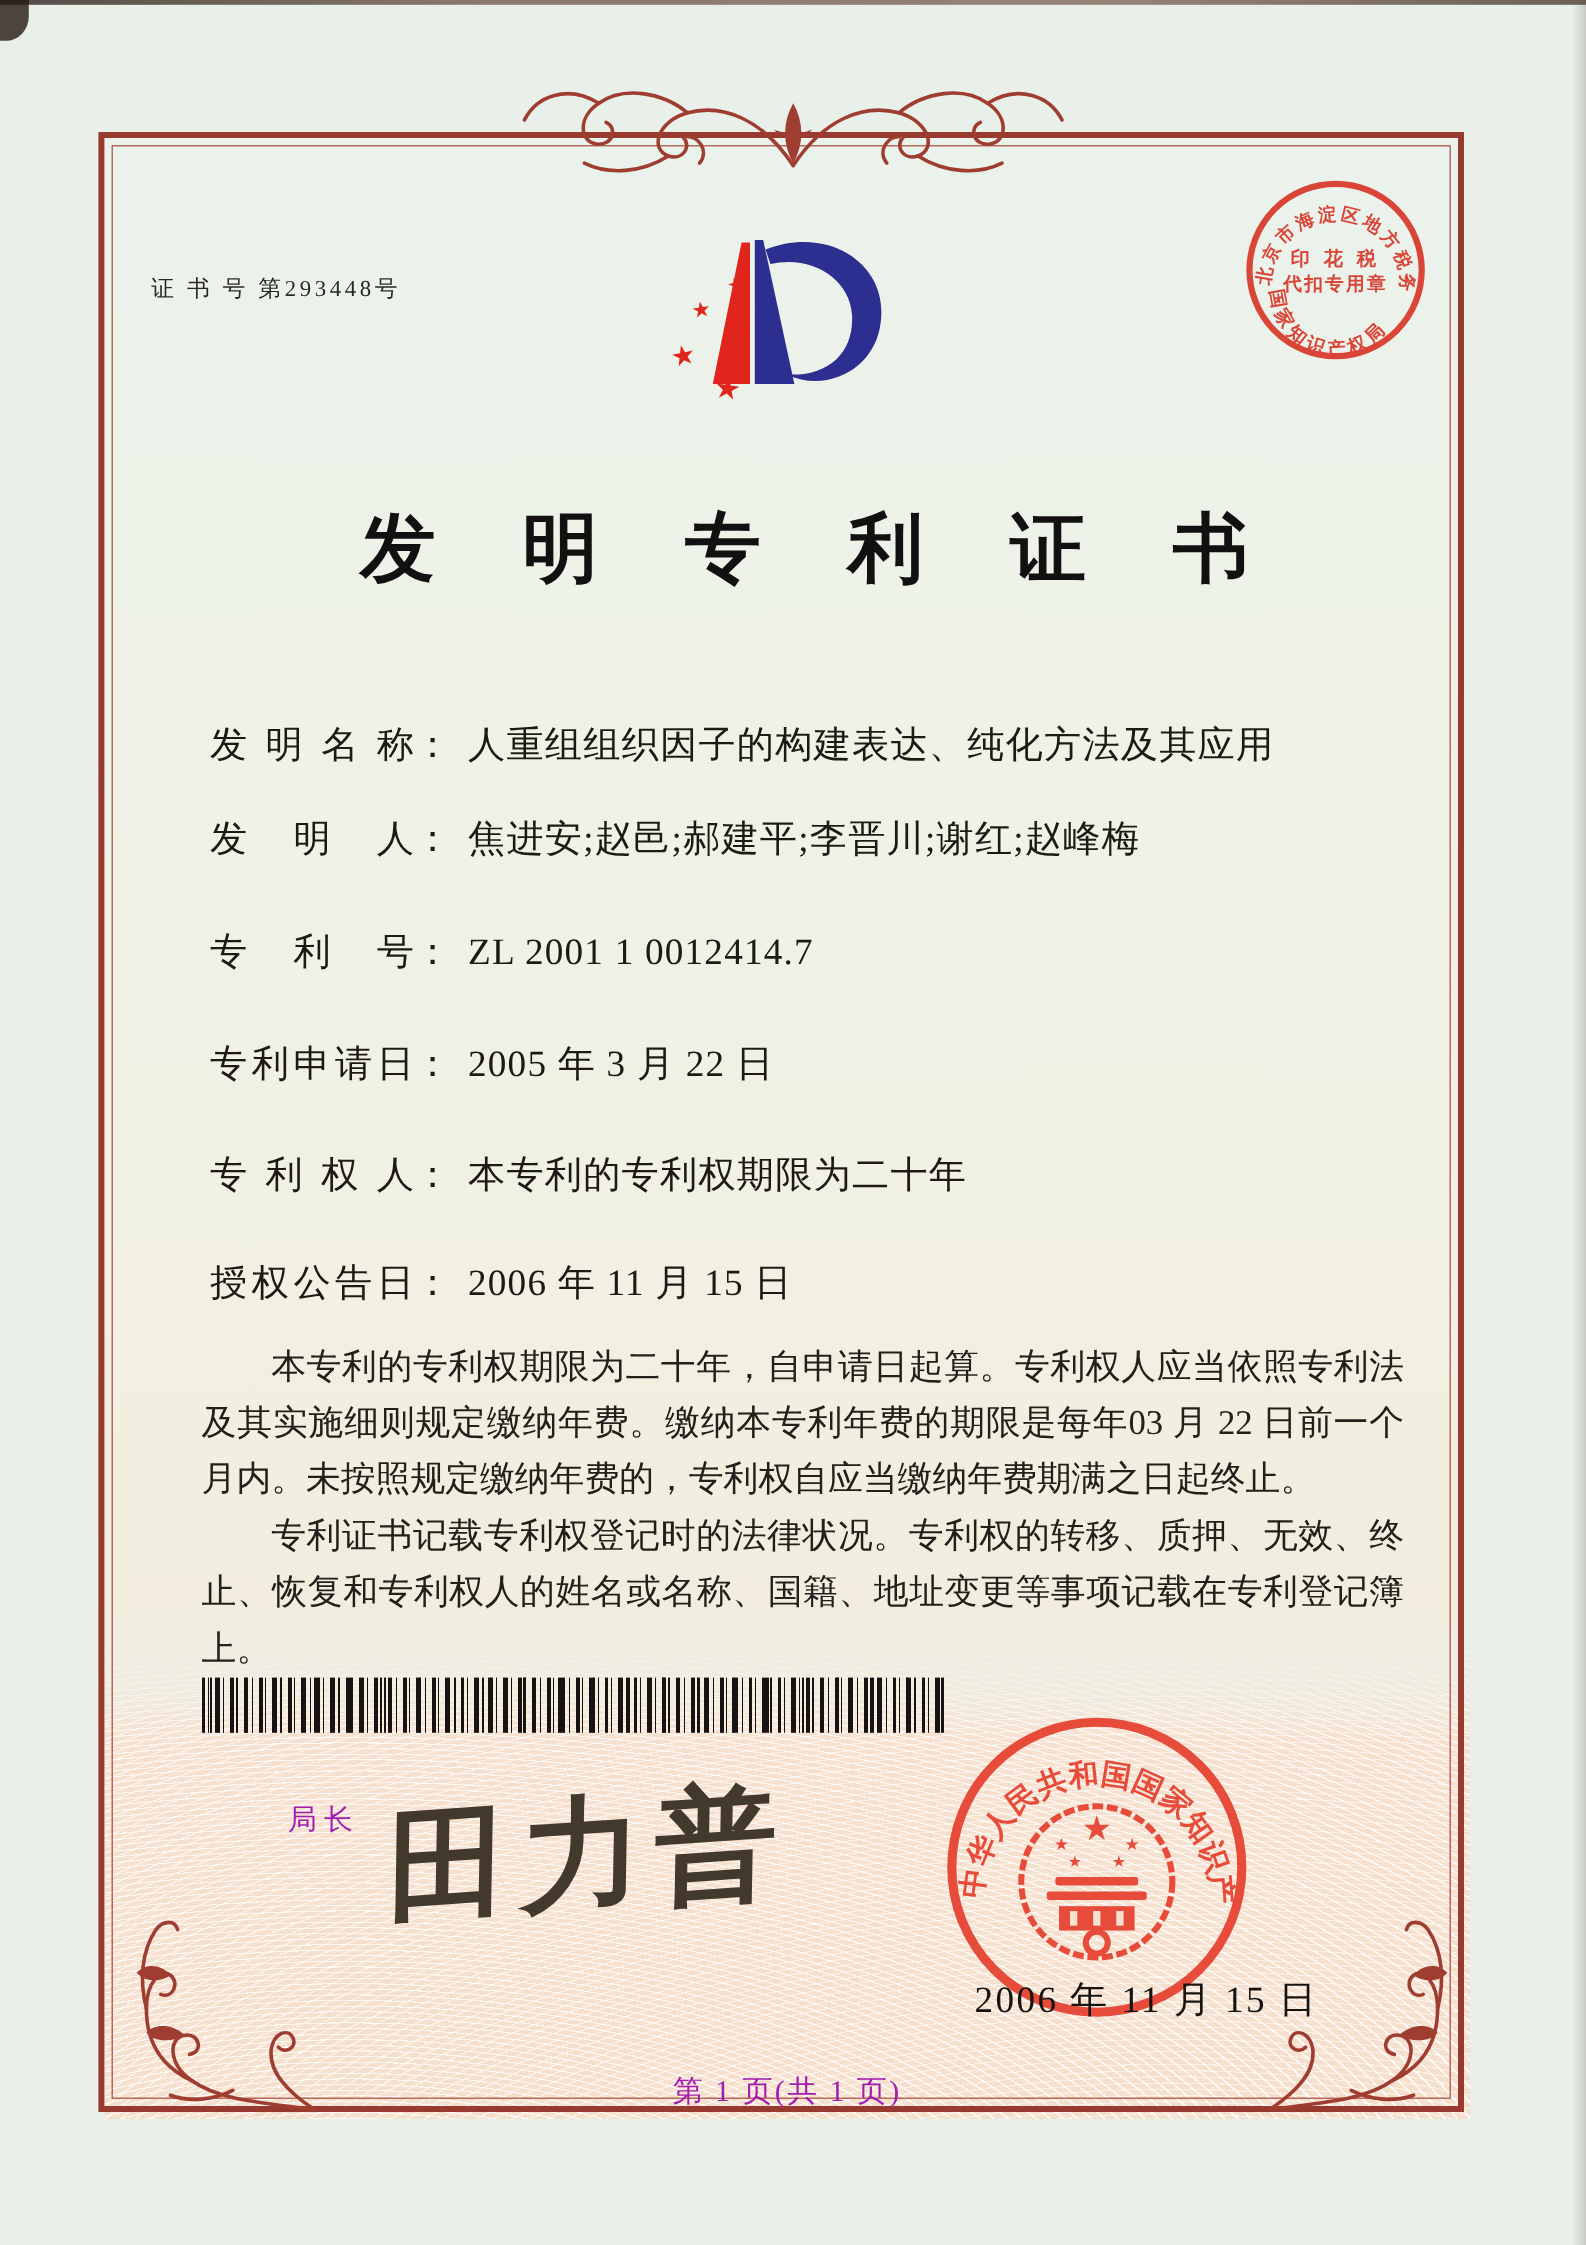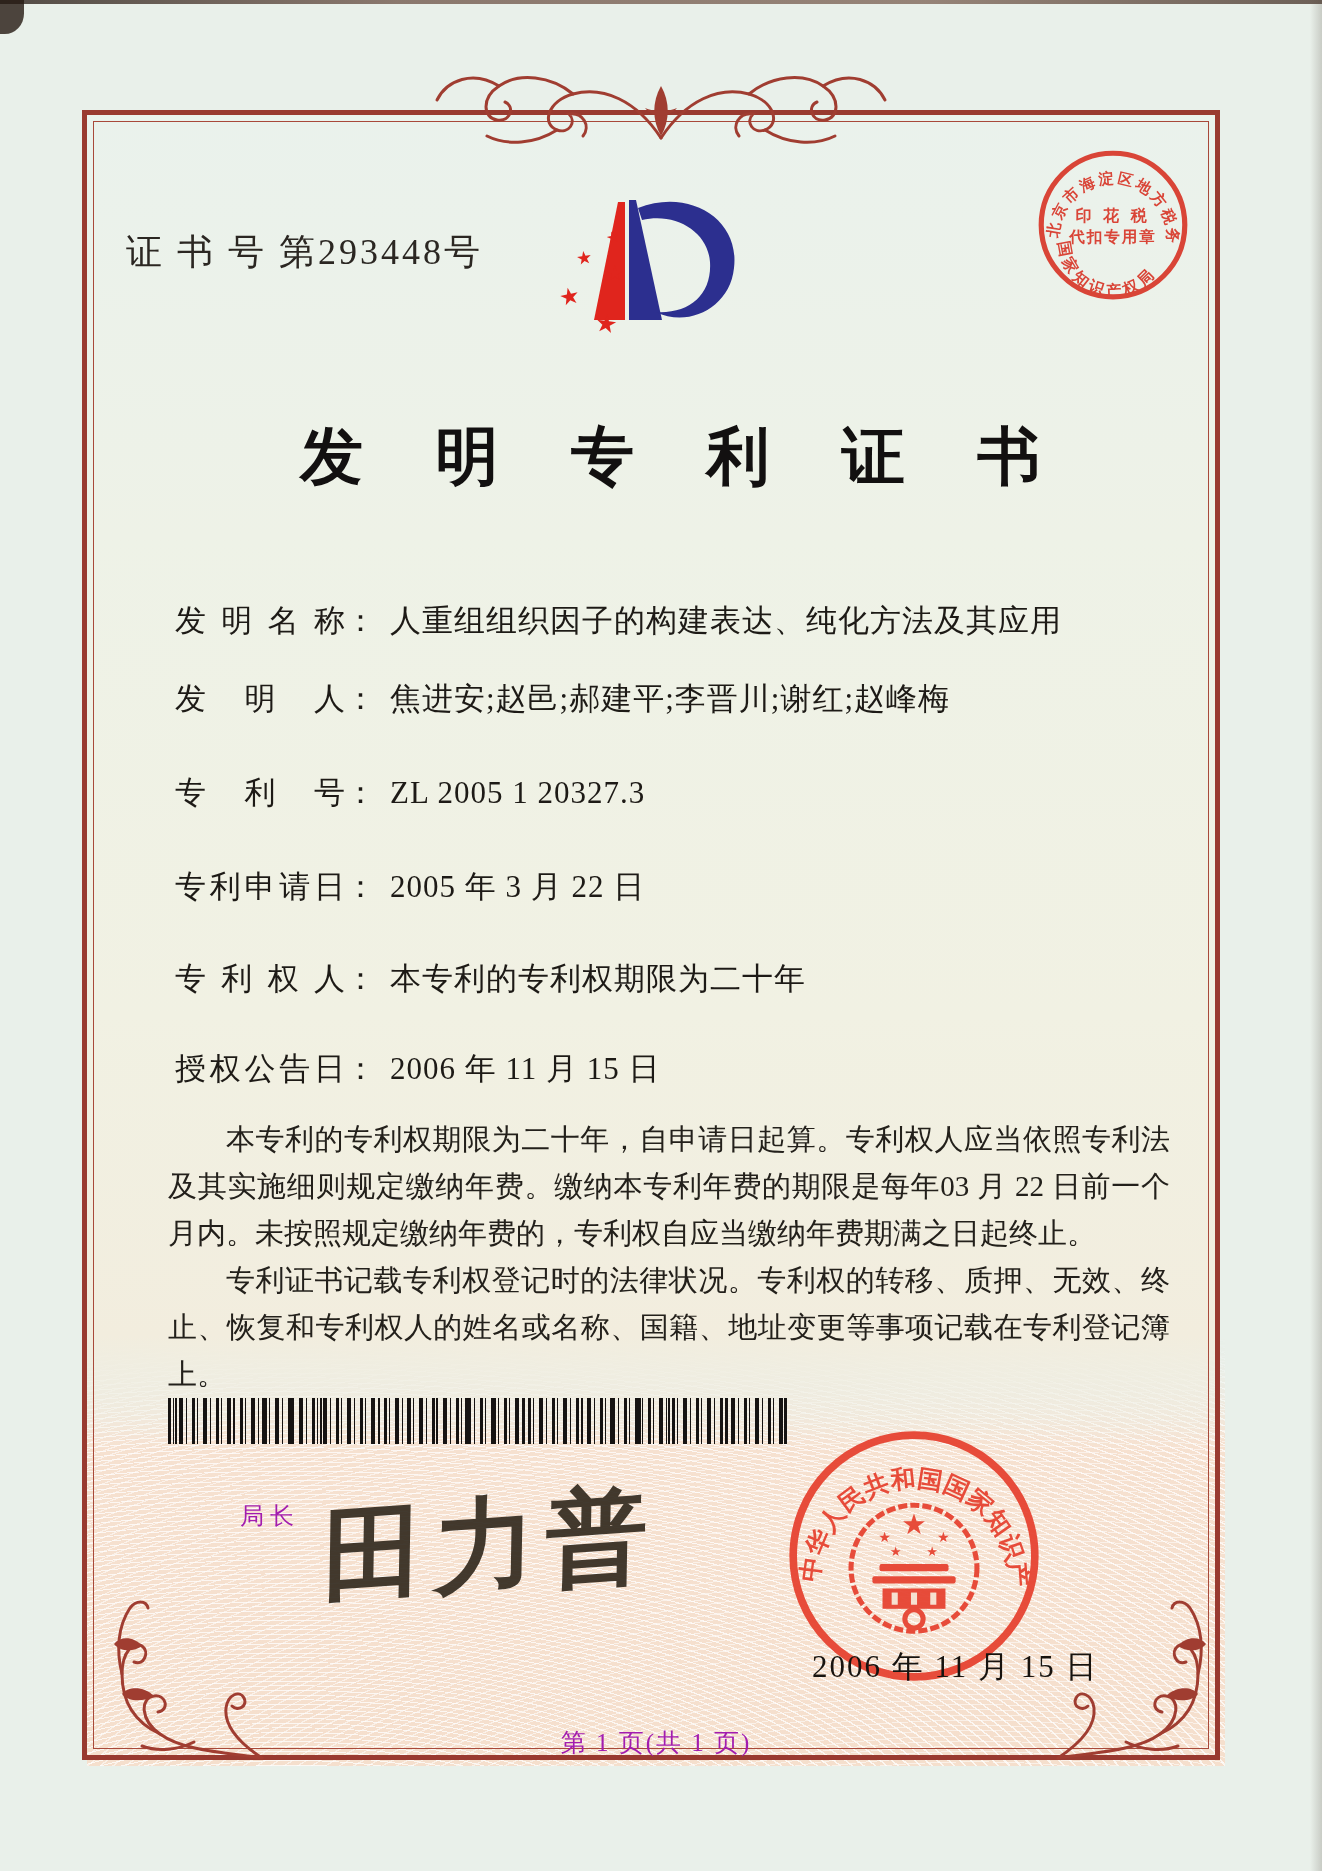--- a/index.html
+++ b/index.html
@@ -36,21 +36,21 @@
     border:5px solid #993a30;box-sizing:border-box;
     background:linear-gradient(180deg,#eaf2ec 0px,#eef2e7 420px,#f1f1e3 900px,#f2edde 1220px,rgba(246,226,209,0) 1330px);
   }
   .frame-inner{
     position:absolute;left:6px;top:6px;right:6px;bottom:6px;
     border:1.5px solid #a8493a;
   }
   .ornament{z-index:4;}
 
   
-  .cert-number{left:126px;top:228px;font-size:36px;letter-spacing:3px;color:#2b2722;z-index:5;}
+  .cert-number{left:126px;top:228px;font-size:19px;letter-spacing:3px;color:#2b2722;z-index:5;}
   .logo{left:558px;top:196px;width:200px;height:166px;z-index:5;}
   .title{
     left:0;top:414px;width:1312px;text-align:center;z-index:5;
     font-size:63px;font-weight:bold;letter-spacing:.45em;padding-left:.45em;
     color:#121010;
   }
   .field-row{position:absolute;left:175px;white-space:nowrap;font-size:31px;color:#1d1a16;z-index:5;}
   .f-label{display:inline-block;width:170px;text-align:justify;text-align-last:justify;vertical-align:bottom;}
   .f-colon{display:inline-block;}
   .f-value{display:inline-block;margin-left:14px;letter-spacing:1px;}
@@ -149,21 +149,21 @@
 
 <div class="abs title">发 明 专 利 证 书</div>
 
 <div class="field-row" style="top:600px">
   <span class="f-label">发明名称</span><span class="f-colon">：</span><span class="f-value">人重组组织因子的构建表达、纯化方法及其应用</span>
 </div>
 <div class="field-row" style="top:678px">
   <span class="f-label">发明人</span><span class="f-colon">：</span><span class="f-value">焦进安;赵邑;郝建平;李晋川;谢红;赵峰梅</span>
 </div>
 <div class="field-row" style="top:772px">
-  <span class="f-label">专利号</span><span class="f-colon">：</span><span class="f-value">ZL 2005 1 20327.3</span>
+  <span class="f-label">专利号</span><span class="f-colon">：</span><span class="f-value">ZL 2001 1 0012414.7</span>
 </div>
 <div class="field-row" style="top:866px">
   <span class="f-label">专利申请日</span><span class="f-colon">：</span><span class="f-value">2005 年 3 月 22 日</span>
 </div>
 <div class="field-row" style="top:958px">
   <span class="f-label">专利权人</span><span class="f-colon">：</span><span class="f-value">本专利的专利权期限为二十年</span>
 </div>
 <div class="field-row" style="top:1048px">
   <span class="f-label">授权公告日</span><span class="f-colon">：</span><span class="f-value">2006 年 11 月 15 日</span>
 </div>

